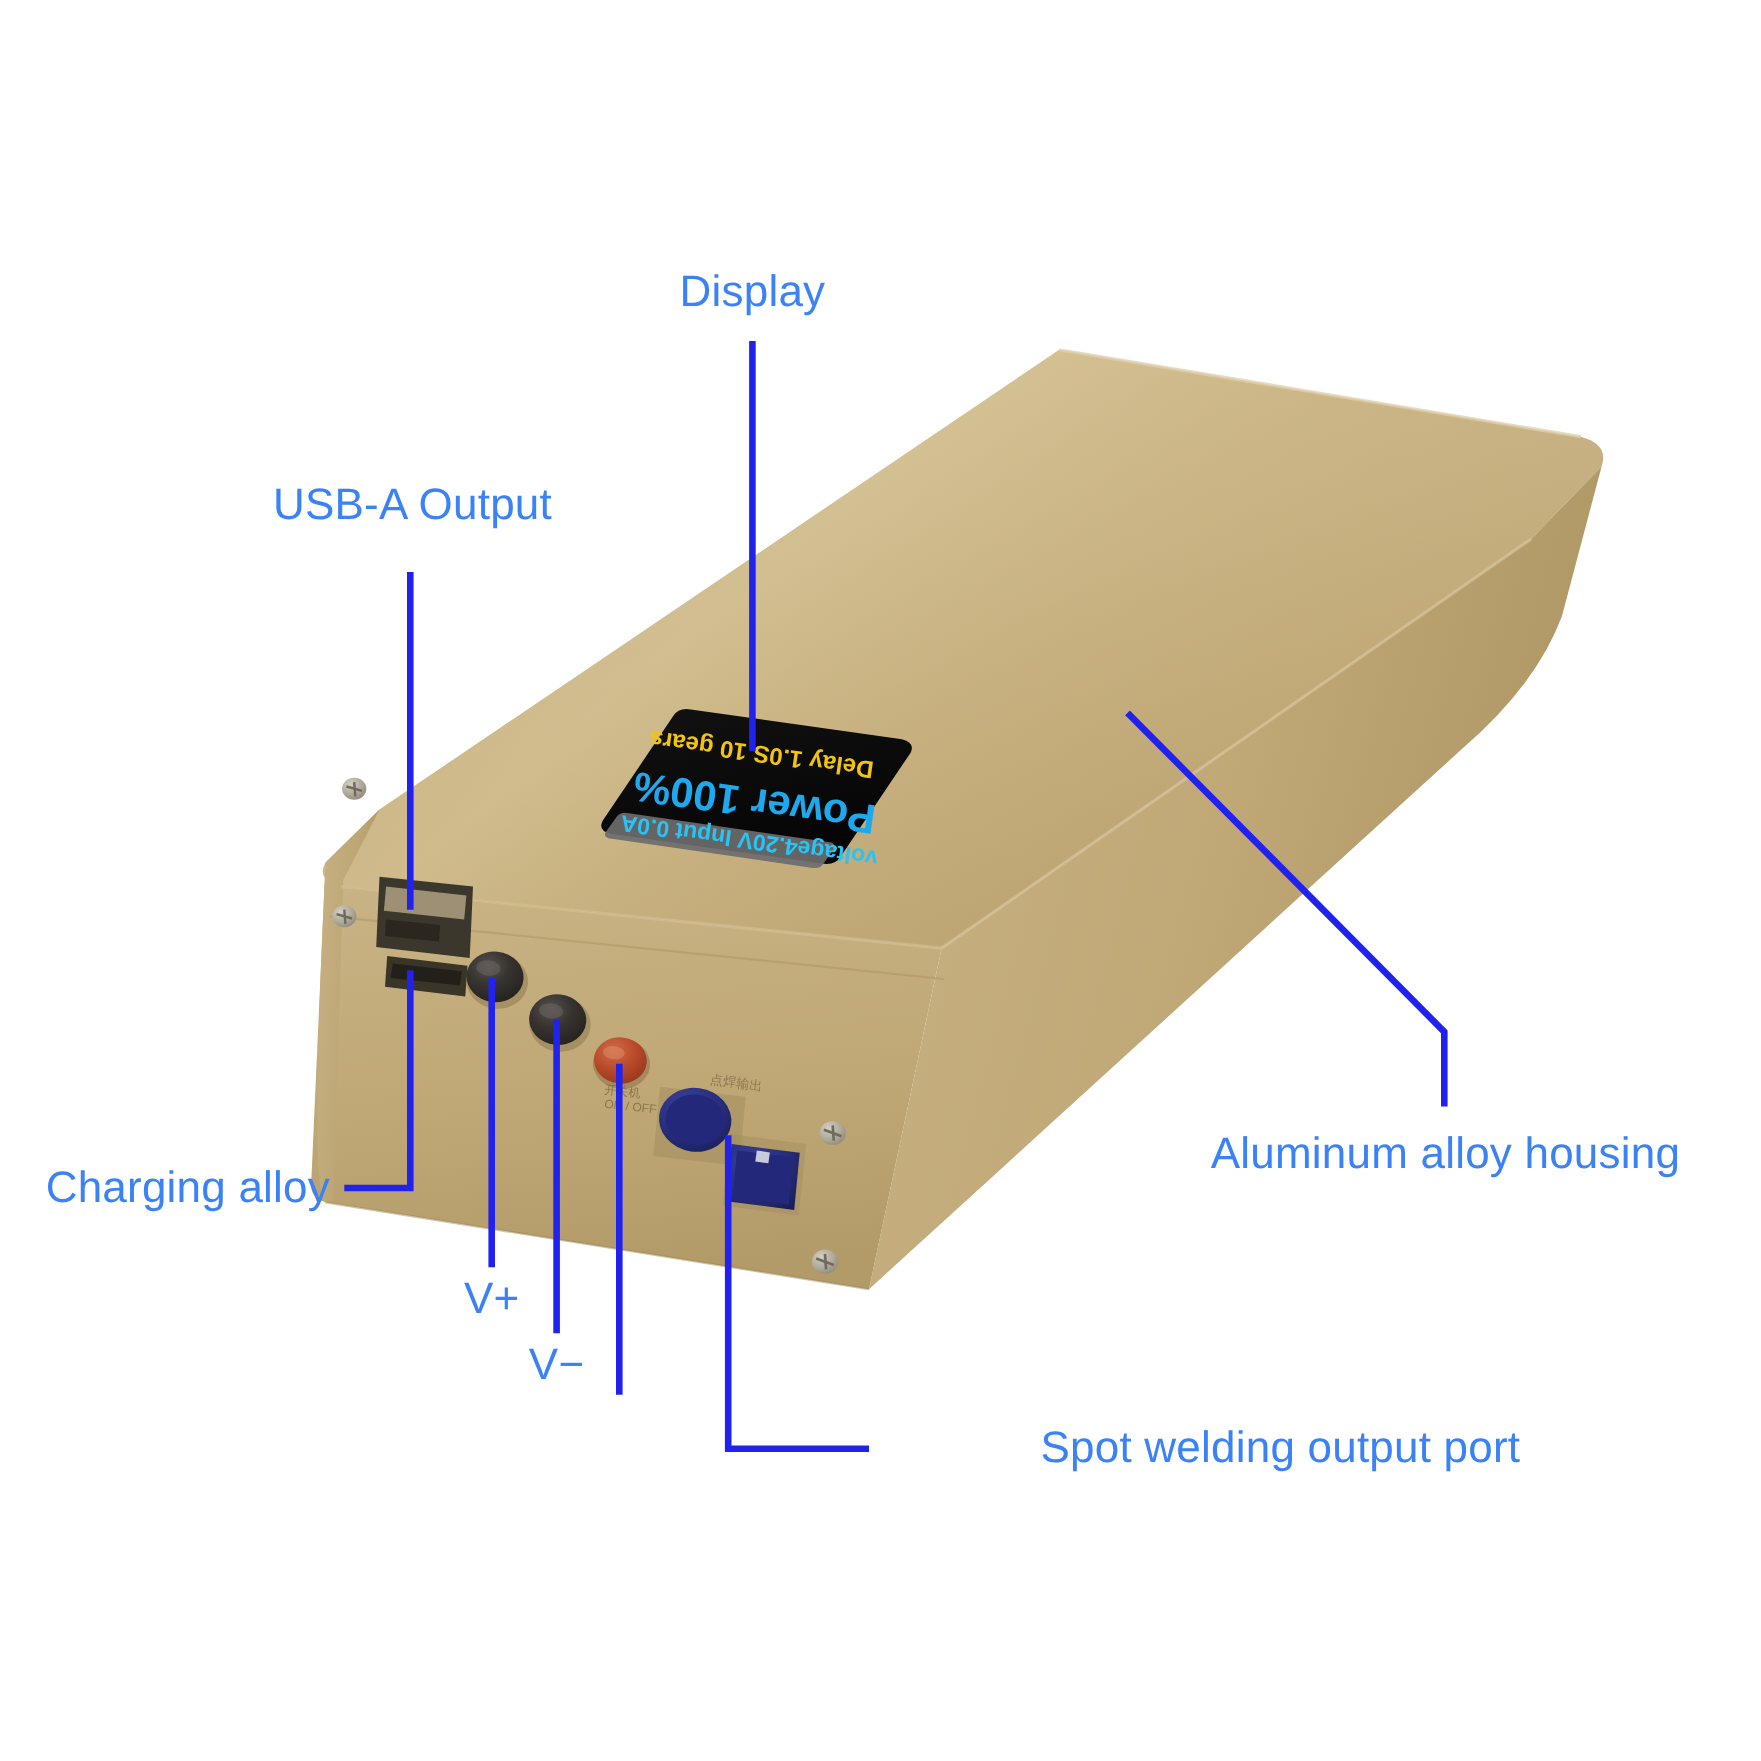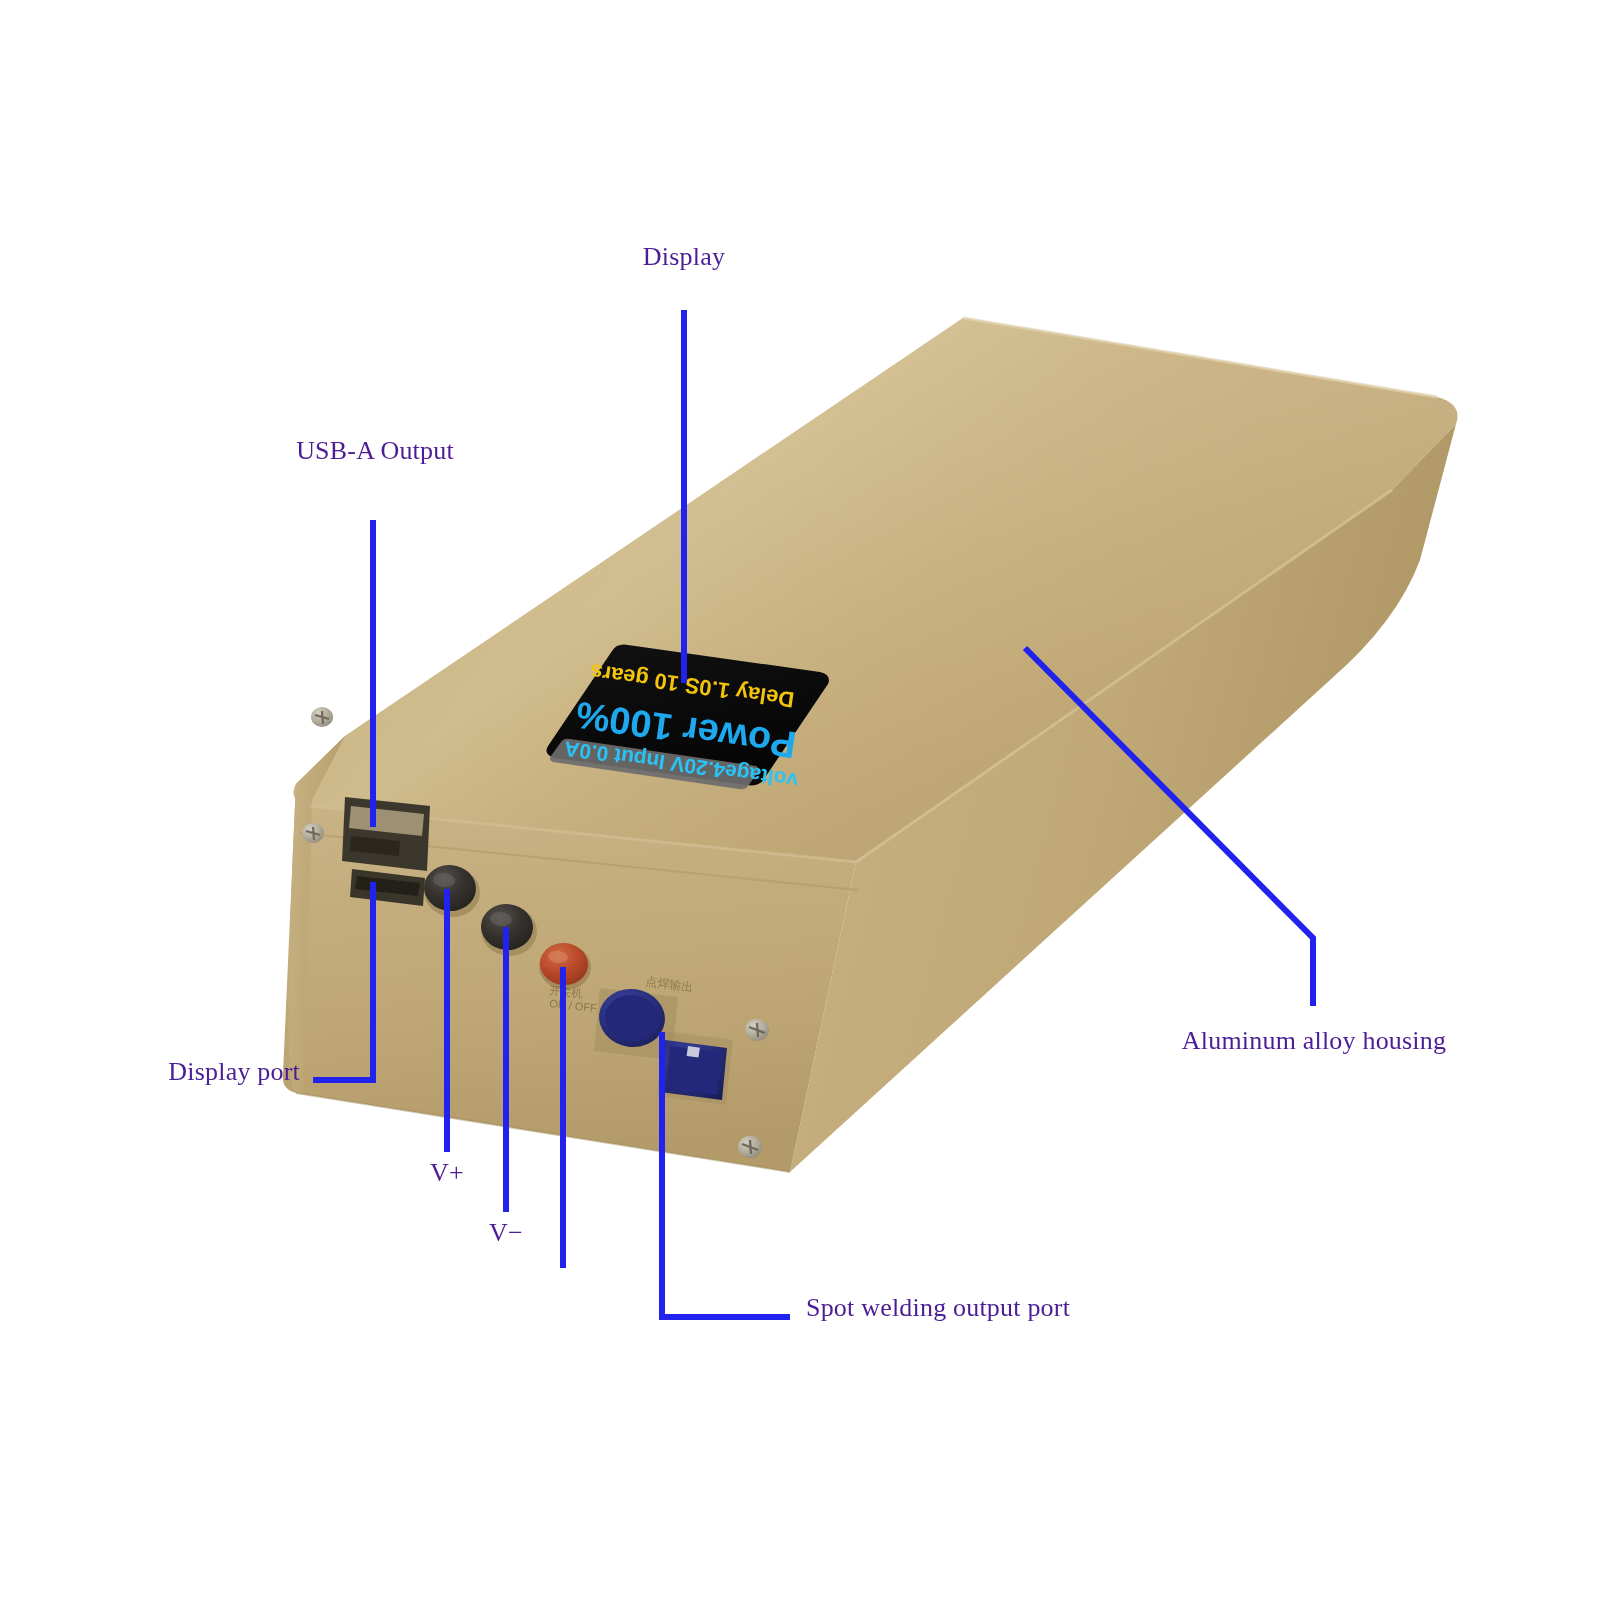--- a/index.html
+++ b/index.html
@@ -11,30 +11,30 @@
     position: relative;
     width: 1601px;
     height: 1601px;
     background: #ffffff;
     font-family: "Liberation Sans", sans-serif;
     overflow: hidden;
   }
   #stage { position: absolute; left: 0; top: 0; width: 1601px; height: 1601px; }
   .callout-label {
     position: absolute;
-    color: #4c1d95;
-    font-family: Liberation Serif, serif;
-    font-size: 26px;
+    color: #3b82f6;
+    font-family: Liberation Sans, sans-serif;
+    font-size: 40px;
     line-height: 1.18;
     white-space: pre;
     letter-spacing: 0.2px;
   }
   .callout-label.center { text-align: center; }
   .callout-label.right  { text-align: right; }
-  .callout-label.left   { text-align: left; }
+  .callout-label.left   { text-align: center; margin-left: 48px; }
 </style>
 </head>
 <body>
 
 <div id="root">
 
   <svg id="stage" viewBox="0 0 1601 1601" xmlns="http://www.w3.org/2000/svg">
     <defs>
       <linearGradient id="gradTop" x1="0" y1="0" x2="0.35" y2="1">
         <stop offset="0%" stop-color="#cdb88c"></stop>
@@ -197,21 +197,21 @@
       <path d="M 563,1268 L 563,967"></path>
       <path d="M 790,1317 L 662,1317 L 662,1032"></path>
       <path d="M 1025,648 L 1313,938 L 1313,1006"></path>
     </g>
   </svg>
 
   <div class="callout-label center" style="left:524px; top:242px; width:320px;">Display</div>
 
   <div class="callout-label center" style="left:170px; top:436px; width:410px;">USB-A Output</div>
 
-  <div class="callout-label right" style="left:0px; top:1057px; width:300px;">Display port</div>
+  <div class="callout-label right" style="left:0px; top:1057px; width:300px;">Charging alloy</div>
 
   <div class="callout-label center" style="left:377px; top:1158px; width:140px;">V+</div>
 
   <div class="callout-label center" style="left:436px; top:1218px; width:140px;">V−</div>
 
 
   <div class="callout-label left" style="left:806px; top:1293px; width:620px;">Spot welding output port</div>
 
   <div class="callout-label center" style="left:1024px; top:1026px; width:580px;">Aluminum alloy housing</div>
 

